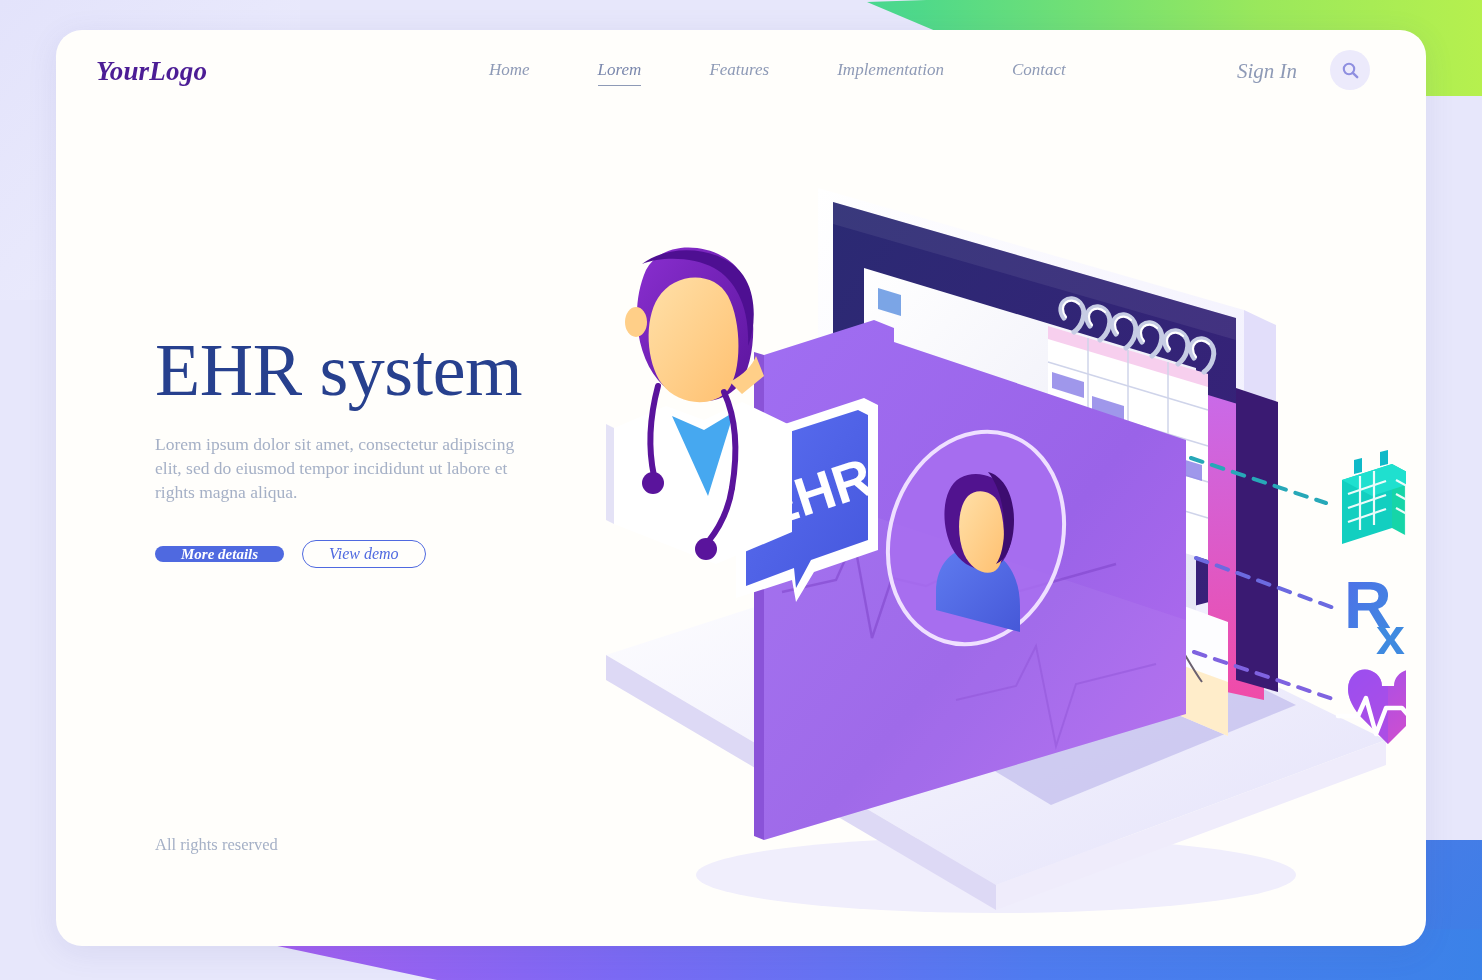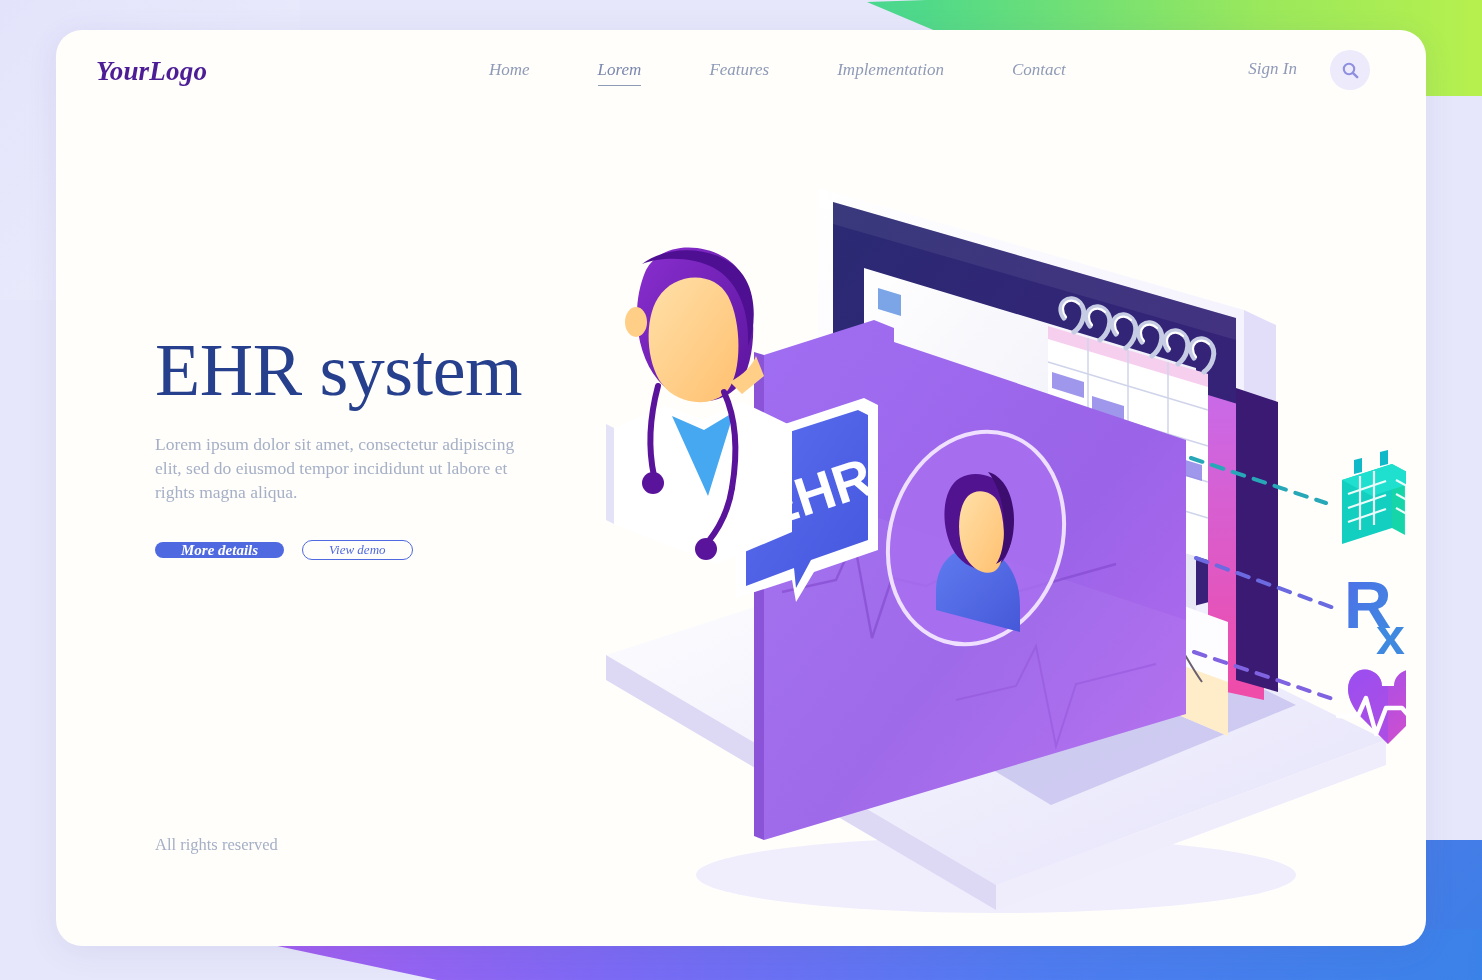--- a/index.html
+++ b/index.html
@@ -85,21 +85,21 @@
     white-space: nowrap;
     cursor: pointer;
   }
   .nav-item.active {
     color: #7b88ad;
     border-bottom: 1.6px solid #8e9ab6;
   }
   .signin {
     position: absolute; right: 129px; top: 29px;
     font-family: "Liberation Serif", serif;
-    font-style: italic; font-size: 17px;
+    font-style: italic; font-size: 21px;
     color: #8e9ab6; cursor: pointer;
   }
   .search-btn {
     position: absolute; right: 56px; top: 20px;
     width: 40px; height: 40px; border-radius: 50%;
     background: #eceafb;
     display: flex; align-items: center; justify-content: center;
     cursor: pointer;
   }
 
@@ -128,29 +128,29 @@
     height: 16px; padding: 0 26px;
     background: #4f69e0;
     border-radius: 16px;
     display: flex; align-items: center; justify-content: center;
     font-family: "Liberation Serif", serif;
     font-style: italic; font-weight: bold;
     font-size: 15px; color: #ffffff;
     border: none; cursor: pointer;
   }
   .btn-secondary {
-    height: 20px; padding: 0 26px;
+    height: 28px; padding: 0 26px;
     margin-left: 18px;
     background: transparent;
     border: 1.6px solid #4f69e0;
     border-radius: 16px;
     display: flex; align-items: center; justify-content: center;
     font-family: "Liberation Serif", serif;
     font-style: italic;
-    font-size: 13px; color: #4f69e0;
+    font-size: 16px; color: #4f69e0;
     cursor: pointer;
   }
   .rights {
     position: absolute; left: 99px; top: 805px;
     font-family: "Liberation Serif", serif;
     font-size: 16.5px; color: #a5b0c6;
   }
 
   
   .illus {

